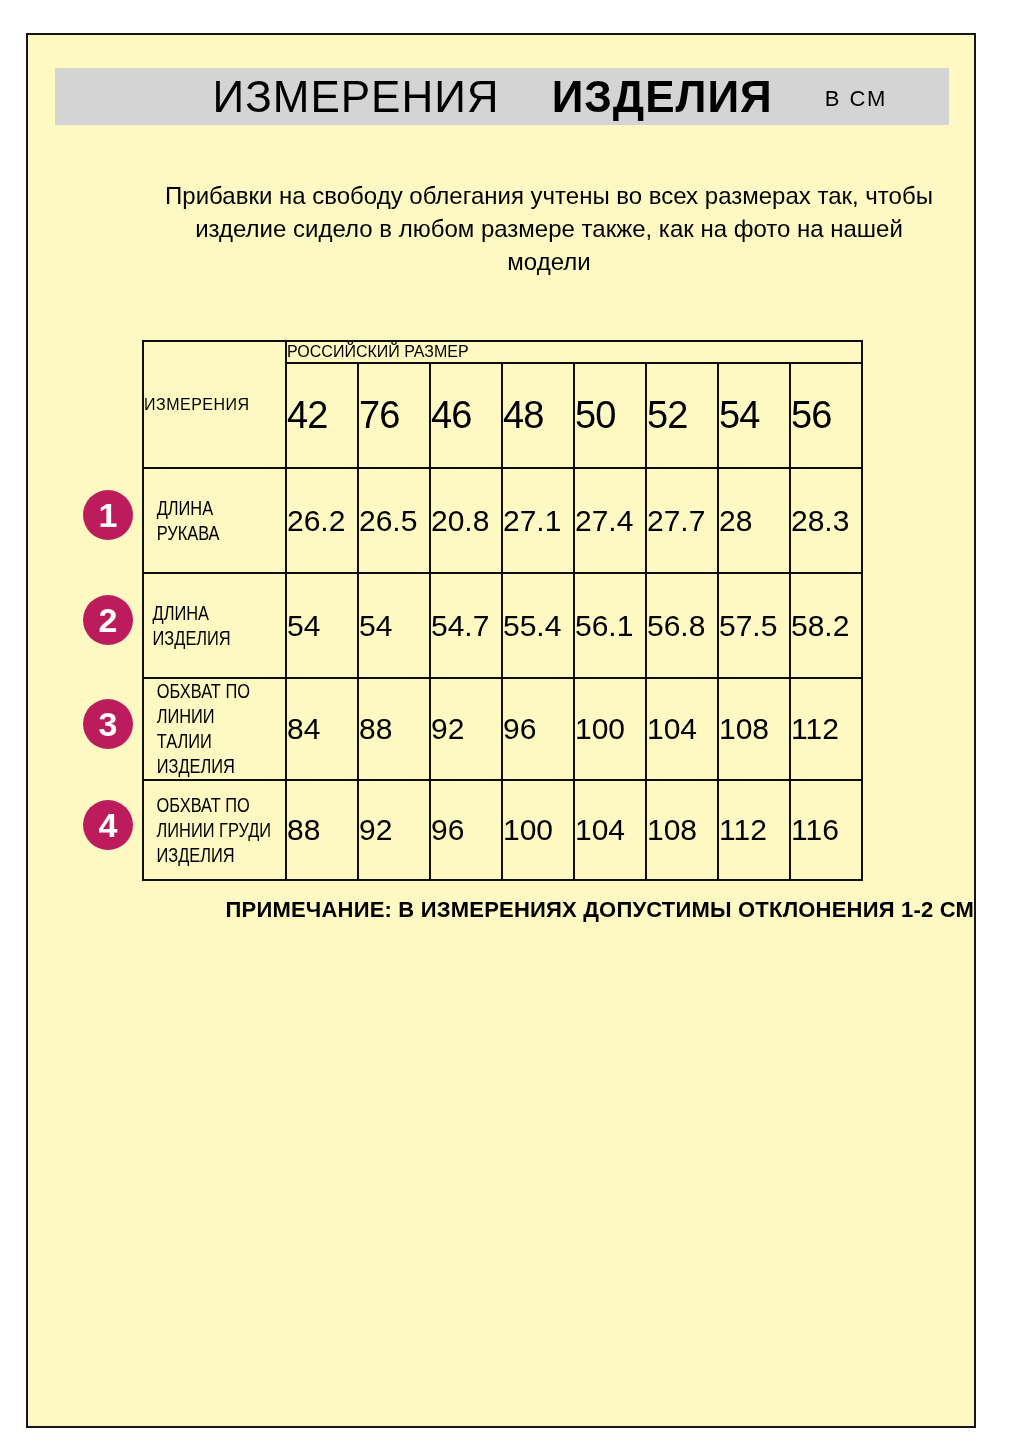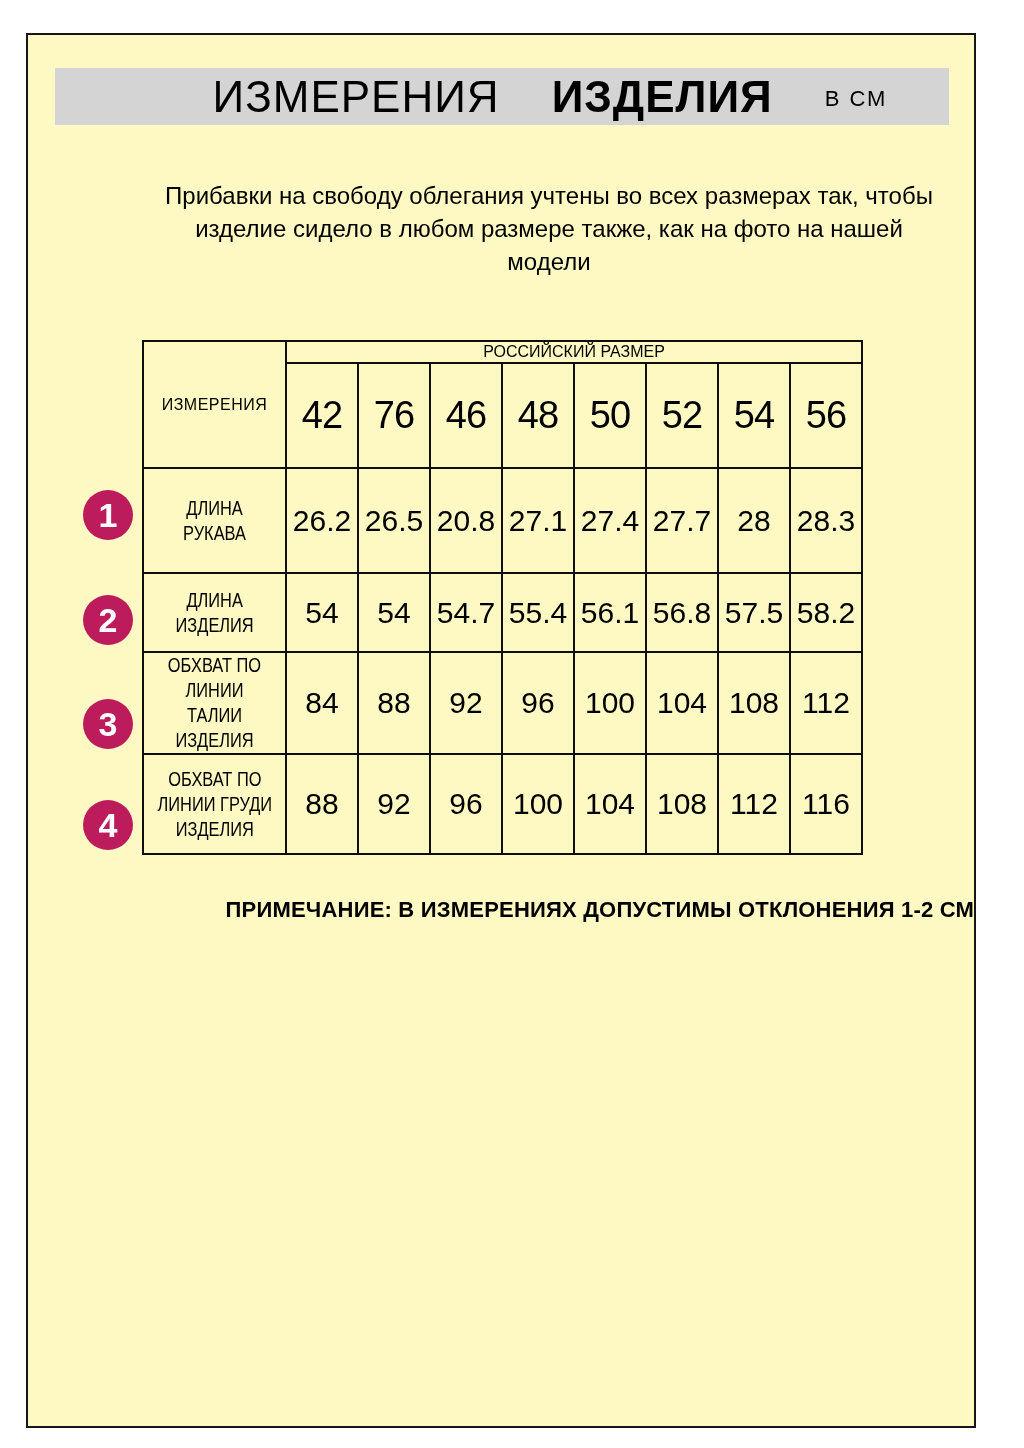--- a/index.html
+++ b/index.html
@@ -29,21 +29,21 @@
   .description{
     position:absolute;left:0;top:144px;width:100%;text-align:center;
     font-size:24px;line-height:33px;white-space:pre-line;margin-left:48px;
   }
   
   table.size-table{
     position:absolute;left:114px;top:305px;
     border-collapse:collapse;table-layout:fixed;
   }
   table.size-table th,table.size-table td{
-    border:2px solid #0e0e0e;text-align:center;vertical-align:middle;
+    border:2px solid #0e0e0e;text-align:left;vertical-align:middle;
     padding:0;font-weight:400;
   }
   .corner-cell{font-size:16px;letter-spacing:.5px;}
   .group-cell{font-size:16px;height:20px;line-height:18px;}
   .size-cell{font-size:38px;font-weight:700;height:103px;letter-spacing:-1px;}
   .label-cell .label-inner{
     display:inline-block;transform:scaleX(0.82);transform-origin:center;
     font-size:20px;line-height:25px;white-space:pre-line;
   }
   .value-cell{font-size:30px;}
@@ -110,21 +110,21 @@
       <td class="label-cell"><span class="label-inner">ДЛИНА РУКАВА</span></td>
       <td class="value-cell">26.2</td>
       <td class="value-cell">26.5</td>
       <td class="value-cell">20.8</td>
       <td class="value-cell">27.1</td>
       <td class="value-cell">27.4</td>
       <td class="value-cell">27.7</td>
       <td class="value-cell">28</td>
       <td class="value-cell">28.3</td>
     </tr>
-    <tr style="height:79px">
+    <tr style="height:105px">
       <td class="label-cell"><span class="label-inner">ДЛИНА
 ИЗДЕЛИЯ</span></td>
       <td class="value-cell">54</td>
       <td class="value-cell">54</td>
       <td class="value-cell">54.7</td>
       <td class="value-cell">55.4</td>
       <td class="value-cell">56.1</td>
       <td class="value-cell">56.8</td>
       <td class="value-cell">57.5</td>
       <td class="value-cell">58.2</td>

